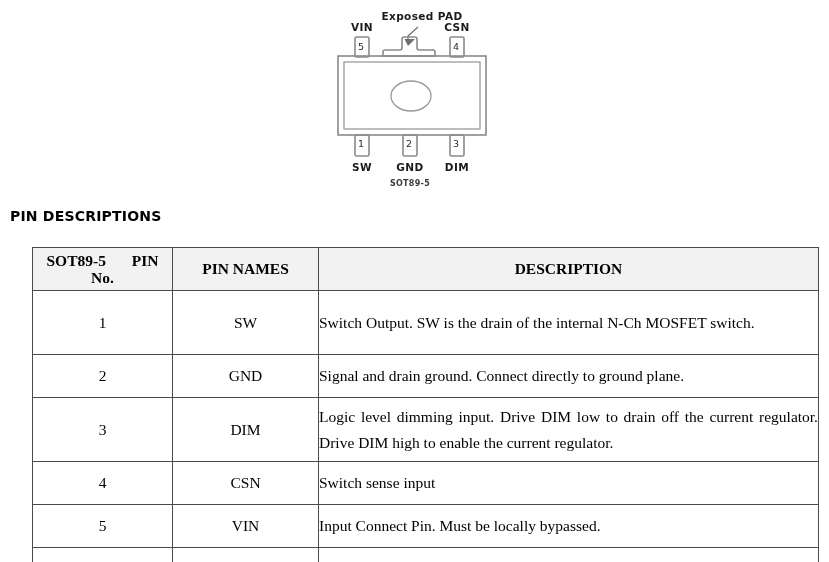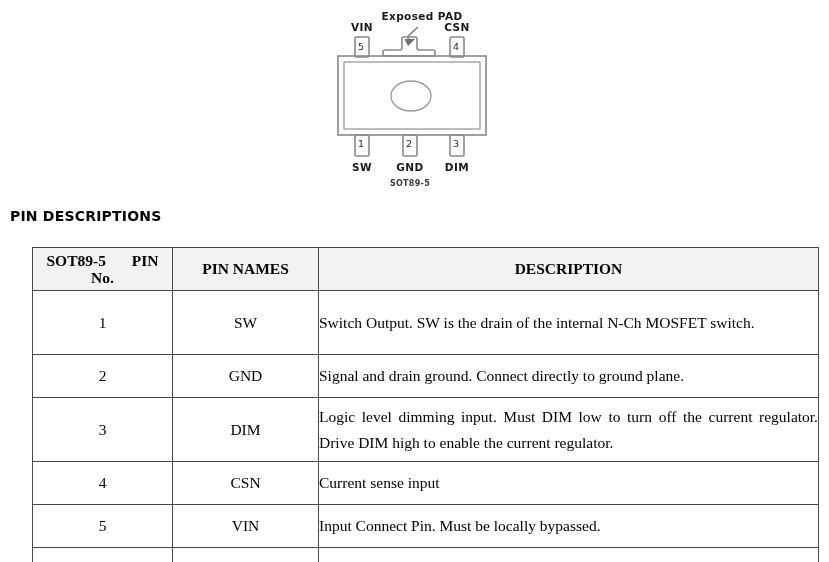--- a/index.html
+++ b/index.html
@@ -217,26 +217,26 @@
           <td class="cell-desc">Switch Output. SW is the drain of the internal N-Ch MOSFET switch.</td>
         </tr>
         <tr class="row-1line">
           <td class="cell-num">2</td>
           <td class="cell-name">GND</td>
           <td class="cell-desc">Signal and drain ground. Connect directly to ground plane.</td>
         </tr>
         <tr class="row-2line">
           <td class="cell-num">3</td>
           <td class="cell-name">DIM</td>
-          <td class="cell-desc">Logic level dimming input. Must DIM low to turn off the current regulator. Drive DIM high to enable the current regulator.</td>
+          <td class="cell-desc">Logic level dimming input. Drive DIM low to drain off the current regulator. Drive DIM high to enable the current regulator.</td>
         </tr>
         <tr class="row-1line">
           <td class="cell-num">4</td>
           <td class="cell-name">CSN</td>
-          <td class="cell-desc">Current sense input</td>
+          <td class="cell-desc">Switch sense input</td>
         </tr>
         <tr class="row-1line">
           <td class="cell-num">5</td>
           <td class="cell-name">VIN</td>
           <td class="cell-desc">Input Connect Pin. Must be locally bypassed.</td>
         </tr>
         <tr class="row-2line">
           <td class="cell-num"></td>
           <td class="cell-name"></td>
           <td class="cell-desc">Internally connected to GND. Mount on board for lower thermal resistance.</td>

